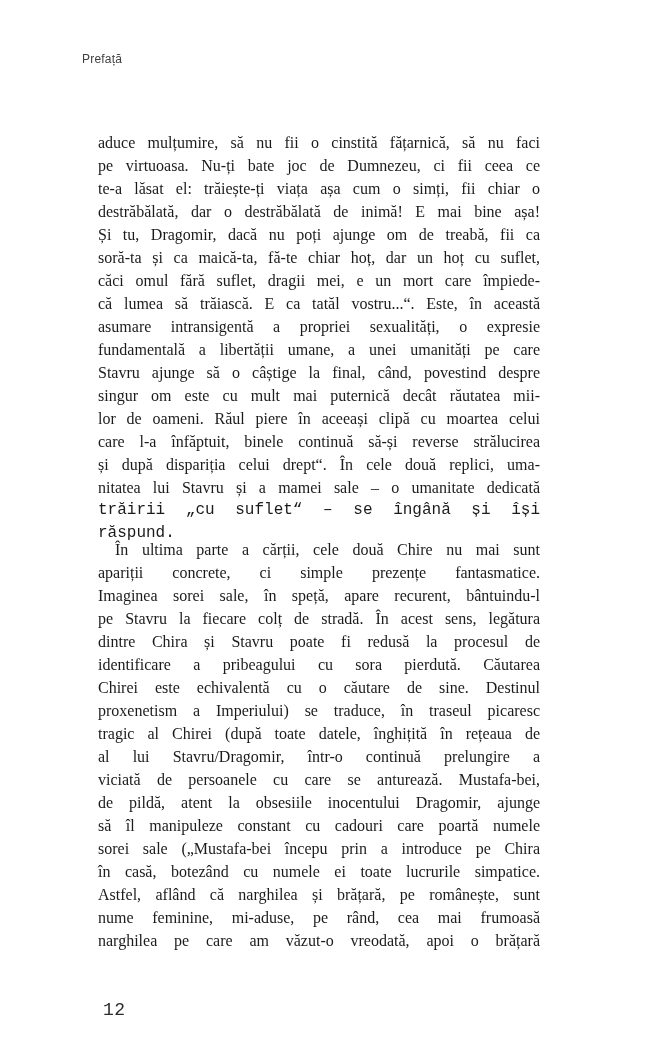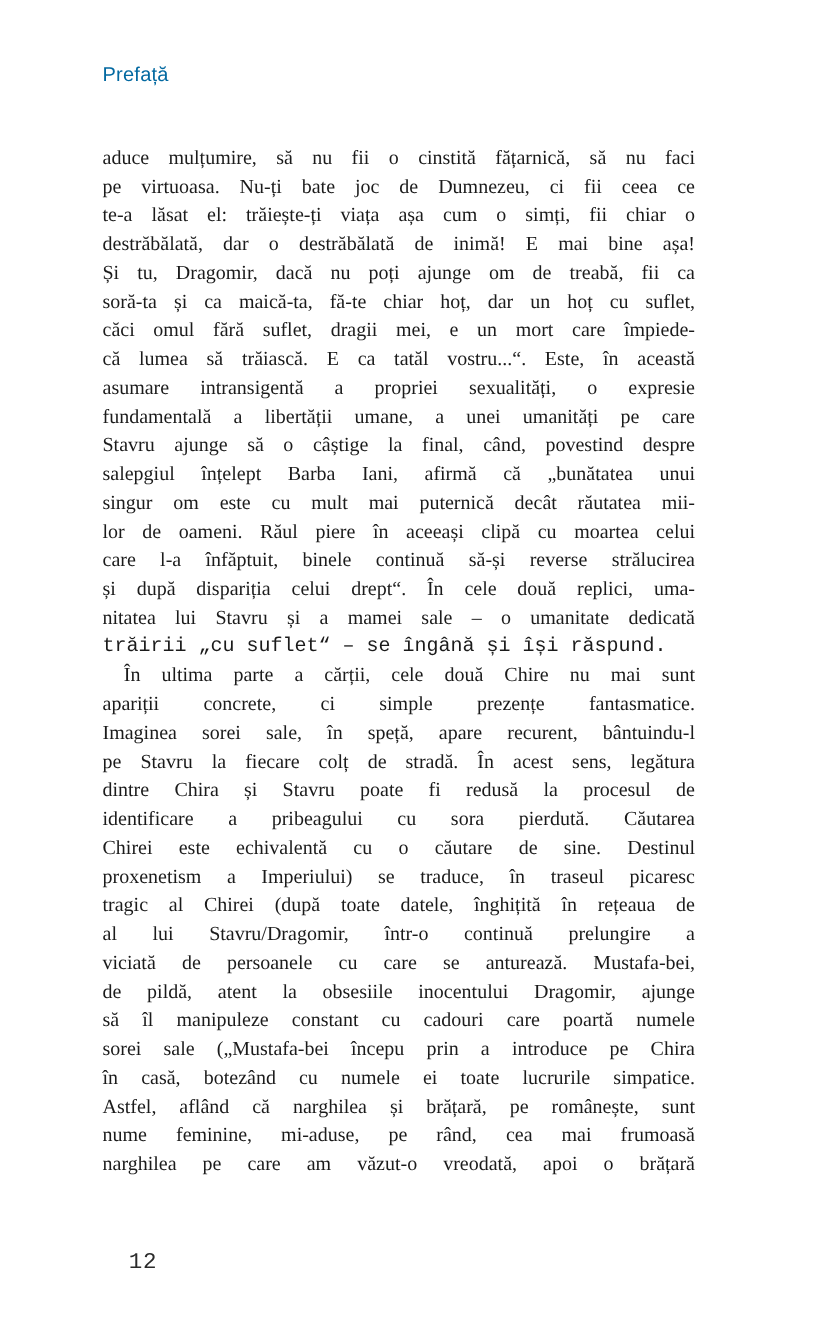--- a/index.html
+++ b/index.html
@@ -13,36 +13,36 @@
   }
   .page {
     position: absolute;
     inset: 0;
   }
   .running-header {
     position: absolute;
     left: 82px;
     top: 52px;
     font-family: "Liberation Sans", sans-serif;
-    font-size: 16px;
+    font-size: 12px;
     font-weight: 400;
     letter-spacing: 0.2px;
-    color: #0369a1;
+    color: #404040;
   }
   .body-text {
     position: absolute;
     left: 82px;
     top: 115px;
     width: 474px;
     font-family: "Liberation Serif", serif;
     font-size: 16px;
     line-height: 23px;
     color: #1b1b1b;
   }
-  .paragraph { margin: 0; padding: 0; }
+  .paragraph { margin: 16px; padding: 0; }
   .line {
     height: 23px;
     text-align: justify;
     text-align-last: justify;
     overflow: visible;
   }
   .line.plain {
     text-align-last: left;
     font-family: Liberation Mono, monospace;
   }
@@ -73,21 +73,20 @@
         <div class="line">pe virtuoasa. Nu-ți bate joc de Dumnezeu, ci fii ceea ce</div>
         <div class="line">te-a lăsat el: trăiește-ți viața așa cum o simți, fii chiar o</div>
         <div class="line">destrăbălată, dar o destrăbălată de inimă! E mai bine așa!</div>
         <div class="line">Și tu, Dragomir, dacă nu poți ajunge om de treabă, fii ca</div>
         <div class="line">soră-ta și ca maică-ta, fă-te chiar hoț, dar un hoț cu suflet,</div>
         <div class="line">căci omul fără suflet, dragii mei, e un mort care împiede-</div>
         <div class="line">că lumea să trăiască. E ca tatăl vostru...“. Este, în această</div>
         <div class="line">asumare intransigentă a propriei sexualități, o expresie</div>
         <div class="line">fundamentală a libertății umane, a unei umanități pe care</div>
         <div class="line">Stavru ajunge să o câștige la final, când, povestind despre</div>
-        <div class="line">salepgiul înțelept Barba Iani, afirmă că „bunătatea unui</div>
         <div class="line">singur om este cu mult mai puternică decât răutatea mii-</div>
         <div class="line">lor de oameni. Răul piere în aceeași clipă cu moartea celui</div>
         <div class="line">care l-a înfăptuit, binele continuă să-și reverse strălucirea</div>
         <div class="line">și după dispariția celui drept“. În cele două replici, uma-</div>
         <div class="line">nitatea lui Stavru și a mamei sale – o umanitate dedicată</div>
         <div class="line plain">trăirii „cu suflet“ – se îngână și își răspund.</div>
       </div>
       <div class="paragraph">
         <div class="line indent">În ultima parte a cărții, cele două Chire nu mai sunt</div>
         <div class="line">apariții concrete, ci simple prezențe fantasmatice.</div>

